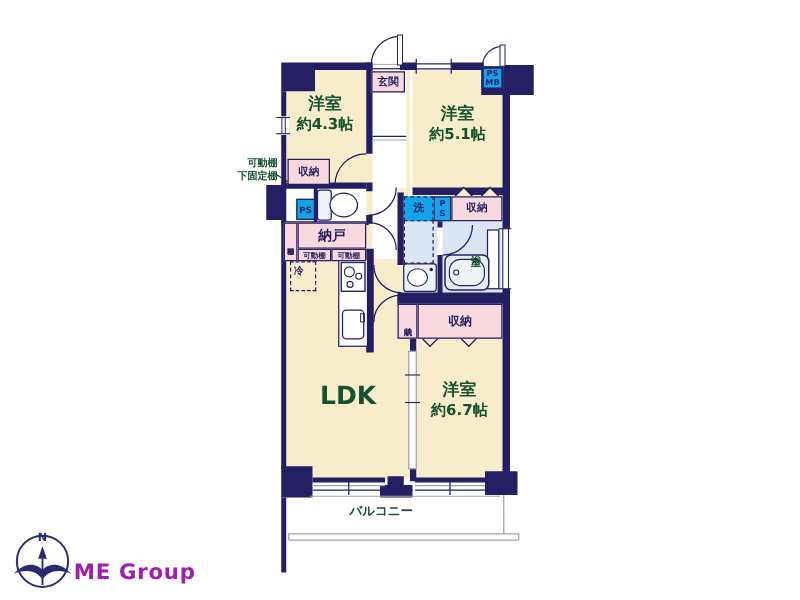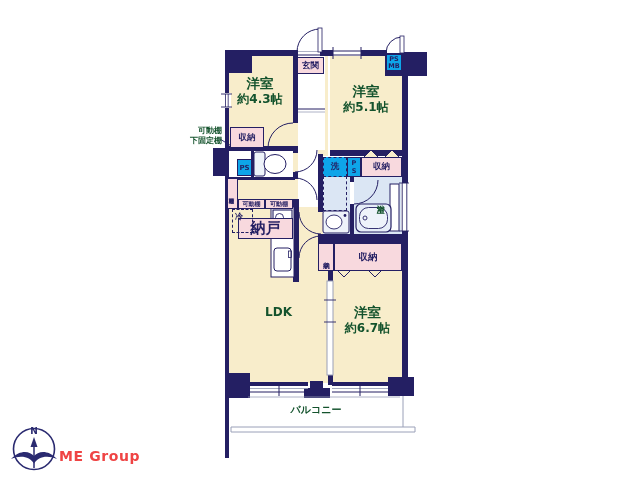--- a/index.html
+++ b/index.html
@@ -8,24 +8,24 @@
   svg{position:absolute;left:0;top:0;z-index:1;}
   .lbl{position:absolute;color:#14532d;font-weight:bold;text-align:center;line-height:1.18;
        z-index:3;white-space:nowrap;}
   .box{position:absolute;box-sizing:border-box;border:1.5px solid #241f63;background:#0ea5e9;
        display:flex;align-items:center;justify-content:center;color:#241f63;font-weight:bold;
        z-index:2;white-space:nowrap;}
   .pink{background:#f8d9de;}
   .room span{display:block;}
   .rname{font-size:13.5px;}
   .rsize{font-size:12px;}
-  .ldkname{font-size:12px;}
+  .ldkname{font-size:20px;}
   .v{writing-mode:vertical-rl;text-orientation:upright;letter-spacing:0;}
-  .brand{position:absolute;left:59px;top:448px;font-size:14px;font-weight:600;
-         letter-spacing:0.6px;color:#ef4444;z-index:3;}
+  .brand{position:absolute;left:59px;top:448px;font-size:17px;font-weight:600;
+         letter-spacing:0.6px;color:#a21caf;z-index:3;}
   .north{position:absolute;left:28px;top:426px;width:12px;text-align:center;font-size:9px;
          font-weight:bold;color:#2a2a70;z-index:3;}
 </style>
 </head>
 <body>
 
 <div id="screen">
 
   <svg width="640" height="480" viewBox="0 0 640 480">
 
@@ -203,21 +203,21 @@
 
   <div class="lbl" style="left:166px;top:126px;width:56px;font-size:8px;text-align:right;line-height:1.3;">
     <span style="display:block;">可動棚</span>
     <span style="display:block;">下固定棚</span>
   </div>
 
   <div class="box pink" style="left:230px;top:127px;width:34px;height:21px;font-size:8.5px;">収納</div>
 
   <div class="box" style="left:237px;top:159px;width:15px;height:17px;font-size:7px;">PS</div>
 
-  <div class="box pink" style="left:238px;top:178px;width:55px;height:21px;font-size:15px;margin-top:40px;">納戸</div>
+  <div class="box pink" style="left:238px;top:178px;width:55px;height:21px;font-size:11px;">納戸</div>
 
   <div class="box pink" style="left:227px;top:178px;width:11px;height:31px;font-size:5.5px;">
     <span class="v">可動棚</span>
   </div>
 
   <div class="box pink" style="left:238px;top:199px;width:27px;height:10px;font-size:6px;">可動棚</div>
 
   <div class="box pink" style="left:265px;top:199px;width:28px;height:10px;font-size:6px;">可動棚</div>
 
   <div style="position:absolute;left:232px;top:209px;width:21px;height:24px;z-index:2;
@@ -247,19 +247,19 @@
 
   <div class="lbl room" style="left:229px;top:305px;width:99px;">
     <span class="ldkname">LDK</span>
   </div>
 
   <div class="lbl room" style="left:333px;top:305px;width:69px;">
     <span class="rname">洋室</span>
     <span class="rsize">約6.7帖</span>
   </div>
 
-  <div class="lbl" style="left:248px;top:404px;width:136px;font-size:10px;">バルコニー</div>
+  <div class="lbl" style="left:237px;top:404px;width:136px;font-size:10px;">バルコニー</div>
 
   <div class="north">N</div>
 
   <div class="brand">ME Group</div>
 
 </div>
 
 </body></html>

